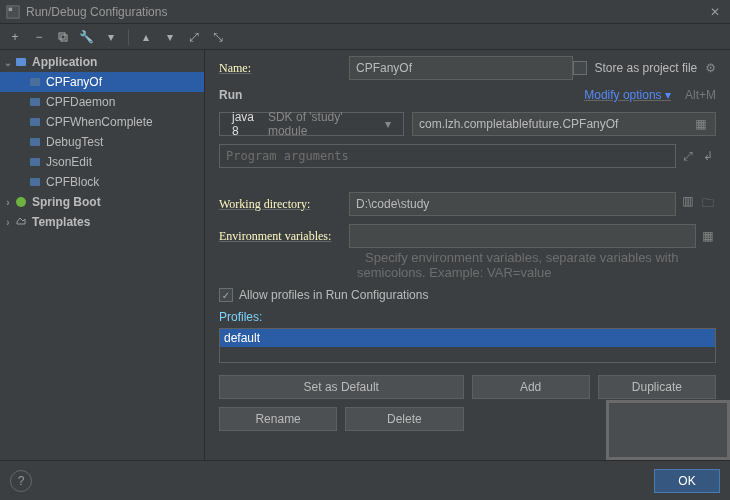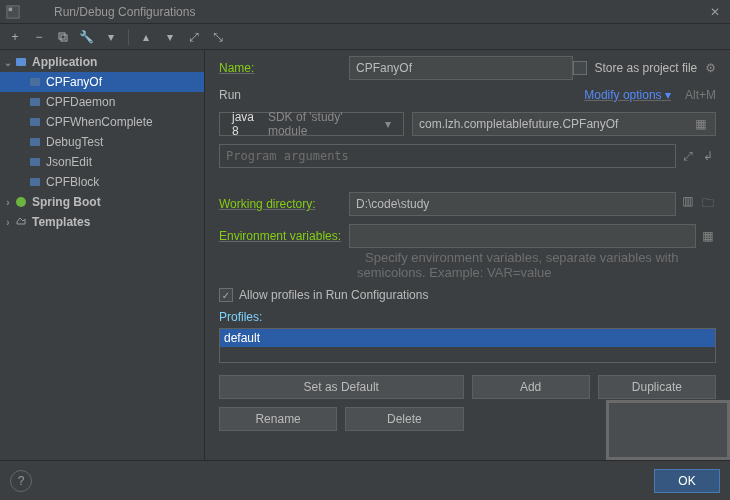--- a/index.html
+++ b/index.html
@@ -1,44 +1,44 @@
 <!DOCTYPE html>
 <html><head>
 <meta charset="utf-8">
 <style>
 * { margin: 0; padding: 0; box-sizing: border-box; font-family: -apple-system, "Segoe UI", sans-serif; font-size: 12px; }
 body { background: #3c3f41; color: #bbb; width: 730px; height: 500px; overflow: hidden; position: relative; }
 .titlebar { height: 24px; display: flex; align-items: center; padding: 0 6px; border-bottom: 1px solid #2b2b2b; }
 .titlebar .icon { width: 14px; height: 14px; margin-right: 6px; }
-.titlebar .title { flex: 1; color: #999; margin-left: 28px; }
+.titlebar .title { flex: 1; color: #999; }
 .titlebar .close { color: #999; padding: 0 4px; cursor: pointer; }
 .toolbar { height: 26px; display: flex; align-items: center; padding: 0 6px; gap: 6px; border-bottom: 1px solid #2b2b2b; }
 .tool-btn { width: 18px; height: 18px; display: flex; align-items: center; justify-content: center; color: #aaa; cursor: pointer; }
 .tool-sep { width: 1px; height: 16px; background: #555; margin: 0 2px; }
 .main { display: flex; height: calc(100% - 90px); }
 .sidebar { width: 205px; border-right: 1px solid #2b2b2b; padding-top: 2px; overflow: auto; }
 .tree-item { display: flex; align-items: center; height: 20px; padding-left: 4px; cursor: pointer; color: #bbb; }
 .tree-item.selected { background: #2b5da6; color: #fff; }
 .tree-item.level-0 { padding-left: 2px; font-weight: bold; }
 .tree-item.level-1 { padding-left: 28px; }
 .tree-arrow { width: 12px; display: inline-flex; justify-content: center; color: #888; font-size: 10px; }
 .tree-icon { width: 14px; height: 14px; margin-right: 4px; display: inline-flex; align-items: center; justify-content: center; }
 .tree-icon svg { width: 12px; height: 12px; }
 .content { flex: 1; padding: 6px 14px 0 14px; overflow: auto; }
 .row { display: flex; align-items: center; margin-bottom: 8px; }
-.label { width: 130px; color: #84cc16; }
+.label { width: 130px; color: #fef9c3; font-family: Liberation Serif, serif; }
 .u { text-decoration: underline; text-decoration-color: #666; }
 .input { flex: 1; background: #45494a; border: 1px solid #5e6060; color: #bbb; height: 24px; padding: 0 6px; }
 .input.dark { background: #3b3e40; }
 .input::placeholder { color: #6e6e6e; }
 .row-right { display: flex; align-items: center; margin-left: auto; gap: 8px; }
 .checkbox { width: 14px; height: 14px; border: 1px solid #6e6e6e; background: #43494a; display: inline-flex; align-items: center; justify-content: center; }
 .checkbox.checked::after { content: "✓"; color: #aaa; font-size: 10px; }
 .section-hdr { display: flex; align-items: center; margin-top: 8px; margin-bottom: 10px; }
-.section-hdr .title { color: #bbb; font-weight: normal; }
+.section-hdr .title { color: #bbb; font-weight: bold; }
 .link { color: #548af7; cursor: pointer; }
 .shortcut { color: #777; margin-left: 6px; }
 .sdk-row { display: flex; gap: 8px; margin-bottom: 8px; }
 .sdk-select { width: 185px; background: #3b3e40; border: 1px solid #5e6060; height: 24px; display: flex; align-items: center; padding: 0 12px; color: #bbb; cursor: pointer; }
 .sdk-select .b { color: #ddd; margin-right: 4px; }
 .sdk-select .drop { margin-left: auto; color: #888; }
 .main-class { flex: 1; background: #45494a; border: 1px solid #5e6060; height: 24px; display: flex; align-items: center; padding: 0 6px; color: #bbb; }
 .small-icon { width: 16px; color: #888; text-align: center; }
 .field-icon-box { display: flex; gap: 4px; margin-left: 4px; }
 .hint { color: #6e6e6e; font-size: 13px; margin-left: 8px; }

